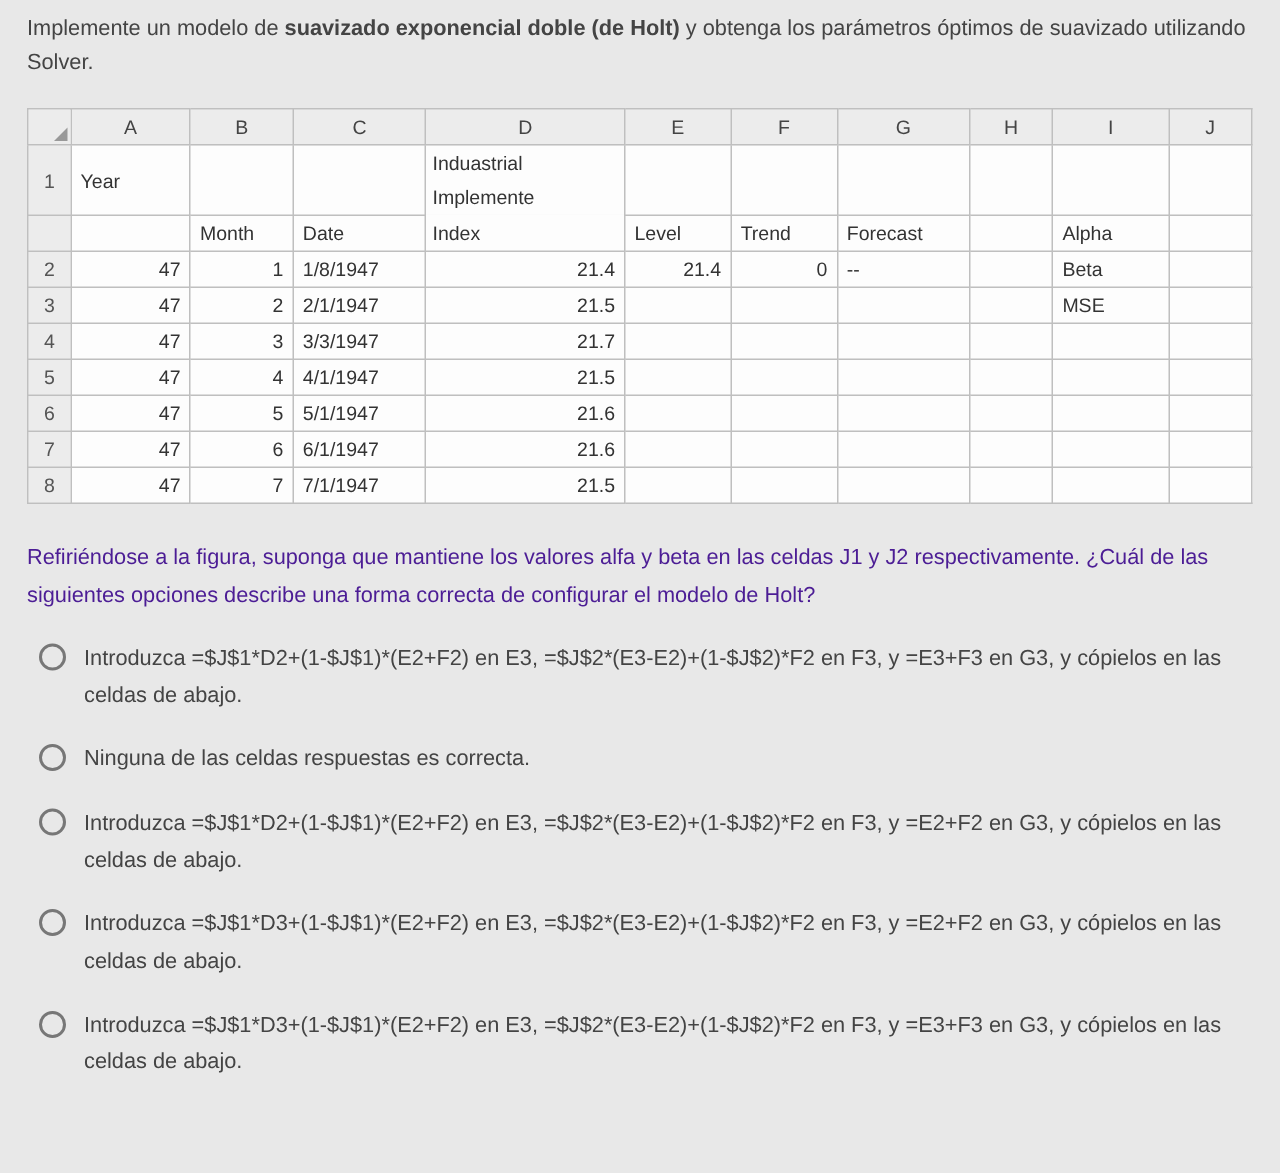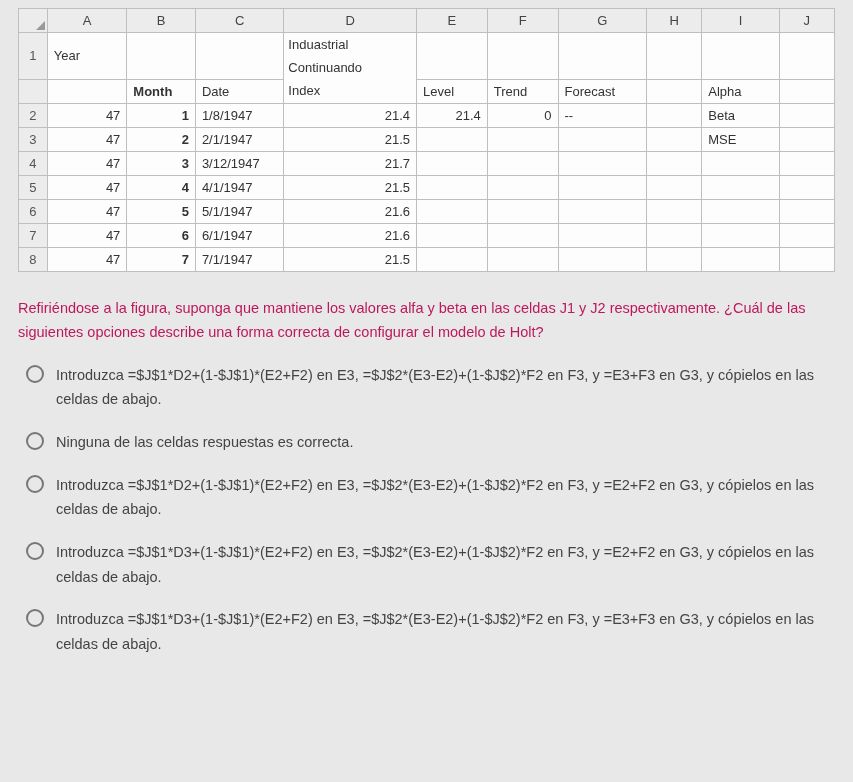--- a/index.html
+++ b/index.html
@@ -46,21 +46,21 @@
     }
     table.spreadsheet .row-header {
       background: #ececec;
       text-align: center;
       width: 26px;
       font-weight: 400;
       color: #555;
     }
     table.spreadsheet td { background: #fdfdfd; }
     .col-A { width: 72px; text-align: right; }
-    .col-B { width: 62px; text-align: right; font-weight: bold; }
+    .col-B { width: 62px; text-align: right; }
     .col-C { width: 80px; text-align: left; padding-left: 6px; }
     .col-D { width: 120px; text-align: right; }
     .col-E { width: 64px; text-align: right; }
     .col-F { width: 64px; text-align: right; }
     .col-G { width: 80px; text-align: left; }
     .col-H { width: 50px; }
     .col-I { width: 70px; text-align: left; }
     .col-J { width: 50px; }
     .col-D.header-text, .header-text { text-align: left; padding-left: 4px; }
     .corner {
@@ -71,21 +71,21 @@
       content: "";
       position: absolute;
       right: 2px; bottom: 2px;
       width: 0; height: 0;
       border-left: 9px solid transparent;
       border-bottom: 9px solid #999;
     }
     .question-text {
       font-size: 14.5px;
       line-height: 1.7;
-      color: #be185d;
+      color: #4c1d95;
       margin-bottom: 18px;
     }
     .options { display: flex; flex-direction: column; gap: 18px; padding-left: 8px; justify-content: flex-end; }
     .option {
       display: flex;
       align-items: flex-start;
       gap: 12px;
     }
     .radio {
       flex: 0 0 auto;
@@ -100,20 +100,23 @@
       font-size: 14.5px;
       line-height: 1.7;
       color: #444;
     }
   </style>
 </head>
 <body>
 
 <div class="container">
 
+  <p class="instruction">
+    <span>Implemente un modelo de </span><span class="bold">suavizado exponencial doble (de Holt)</span><span> y obtenga los parámetros óptimos de suavizado utilizando Solver.</span>
+  </p>
 
   <table class="spreadsheet">
     <tbody>
         <tr>
       <th class="corner"></th>
       <th>A</th>
       <th>B</th>
       <th>C</th>
       <th>D</th>
       <th>E</th>
@@ -130,21 +133,21 @@
       <td class="col-C" rowspan="2"></td>
       <td class="col-D header-text" style="border-bottom:none">Induastrial</td>
       <td class="col-E" rowspan="2"></td>
       <td class="col-F" rowspan="2"></td>
       <td class="col-G" rowspan="2"></td>
       <td class="col-H" rowspan="2"></td>
       <td class="col-I" rowspan="2"></td>
       <td class="col-J" rowspan="2"></td>
     </tr>
     <tr>
-      <td class="col-D header-text" style="border-top:none;border-bottom:none">Continuando</td>
+      <td class="col-D header-text" style="border-top:none;border-bottom:none">Implemente</td>
     </tr>
     <tr>
       <td class="row-header" style="border-top:none"></td>
       <td class="col-A"></td>
       <td class="col-B header-text">Month</td>
       <td class="col-C">Date</td>
       <td class="col-D header-text" style="border-top:none">Index</td>
       <td class="col-E header-text">Level</td>
       <td class="col-F header-text">Trend</td>
       <td class="col-G">Forecast</td>
@@ -178,21 +181,21 @@
           <td class="col-F"></td>
           <td class="col-G"></td>
           <td class="col-H"></td>
           <td class="col-I">MSE</td>
           <td class="col-J"></td>
         </tr>
         <tr>
           <td class="row-header">4</td>
           <td class="col-A">47</td>
           <td class="col-B">3</td>
-          <td class="col-C">3/12/1947</td>
+          <td class="col-C">3/3/1947</td>
           <td class="col-D">21.7</td>
           <td class="col-E"></td>
           <td class="col-F"></td>
           <td class="col-G"></td>
           <td class="col-H"></td>
           <td class="col-I"></td>
           <td class="col-J"></td>
         </tr>
         <tr>
           <td class="row-header">5</td>

